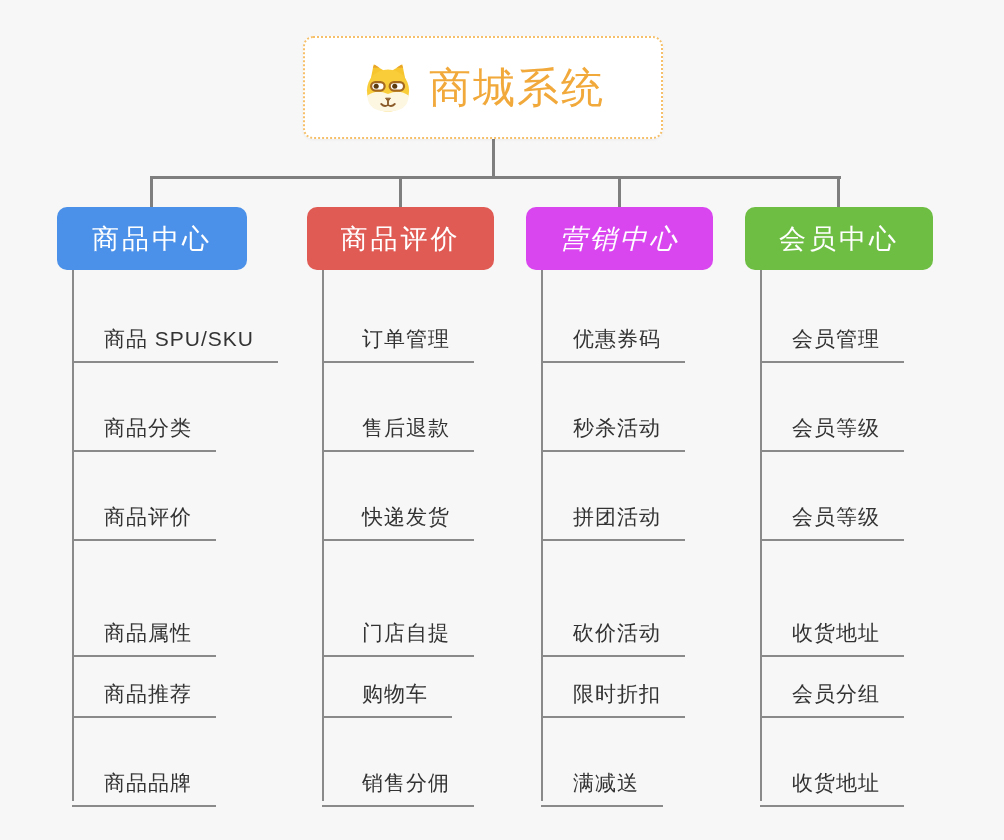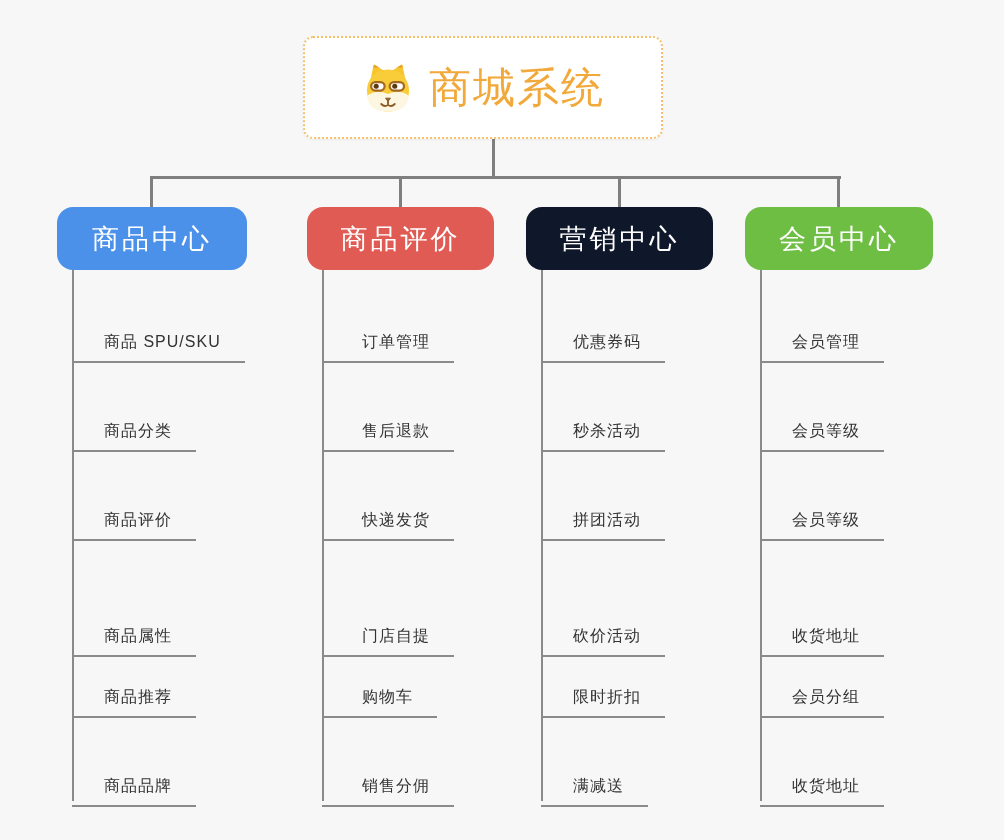--- a/index.html
+++ b/index.html
@@ -40,41 +40,41 @@
   .drop-3     {left:618px;top:176px;width:3px;height:33px;}
   .drop-4     {left:837px;top:176px;width:3px;height:33px;}
   .colline{position:absolute;top:270px;width:2px;height:531px;background:#8a8a8a;}
   .colline-1{left:72px;}
   .colline-2{left:322px;}
   .colline-3{left:541px;}
   .colline-4{left:760px;}
   
   .branch{
     position:absolute;top:207px;height:63px;
-    border-radius:16px;
+    border-radius:10px;
     display:flex;align-items:center;justify-content:center;
     color:#ffffff;
     font-size:27px;letter-spacing:3px;
     box-sizing:border-box;
     cursor:pointer;
     white-space:nowrap;
   }
   .branch-1{left:57px;width:190px;}
   .branch-2{left:307px;width:187px;}
   .branch-3{left:526px;width:187px;}
   .branch-4{left:745px;width:188px;}
   
   .leaf{
     position:absolute;
     height:48px;
     box-sizing:content-box;
     display:flex;align-items:flex-end;
     padding:0 24px 8px 32px;
     border-bottom:2px solid #8a8a8a;
-    font-size:16px;letter-spacing:1px;
+    font-size:21px;letter-spacing:1px;
     color:#333333;
     white-space:nowrap;
     cursor:pointer;
   }
   .col-1{left:72px;}
   .col-2{left:322px;padding-left:40px;}
   .col-3{left:541px;}
   .col-4{left:760px;}
   .row-1{top:305px;}
   .row-2{top:394px;}
@@ -116,21 +116,21 @@
     </svg>
     <span class="root-label" style="color: rgb(242, 169, 59);">商城系统</span>
   </div>
 
   <div class="branch branch-1" style="background-color: rgb(75, 145, 233);">
     <span>商品中心</span>
   </div>
   <div class="branch branch-2" style="background-color: rgb(225, 91, 85);">
     <span>商品评价</span>
   </div>
-  <div class="branch branch-3" style="background-color: #0f172a;">
+  <div class="branch branch-3" style="background-color: #d946ef; font-style: italic;">
     <span>营销中心</span>
   </div>
   <div class="branch branch-4" style="background-color: rgb(111, 190, 68);">
     <span>会员中心</span>
   </div>
 
   <div class="leaf col-1 row-1">商品 SPU/SKU</div>
   <div class="leaf col-1 row-2">商品分类</div>
   <div class="leaf col-1 row-3">商品评价</div>
   <div class="leaf col-1 row-4">商品属性</div>

